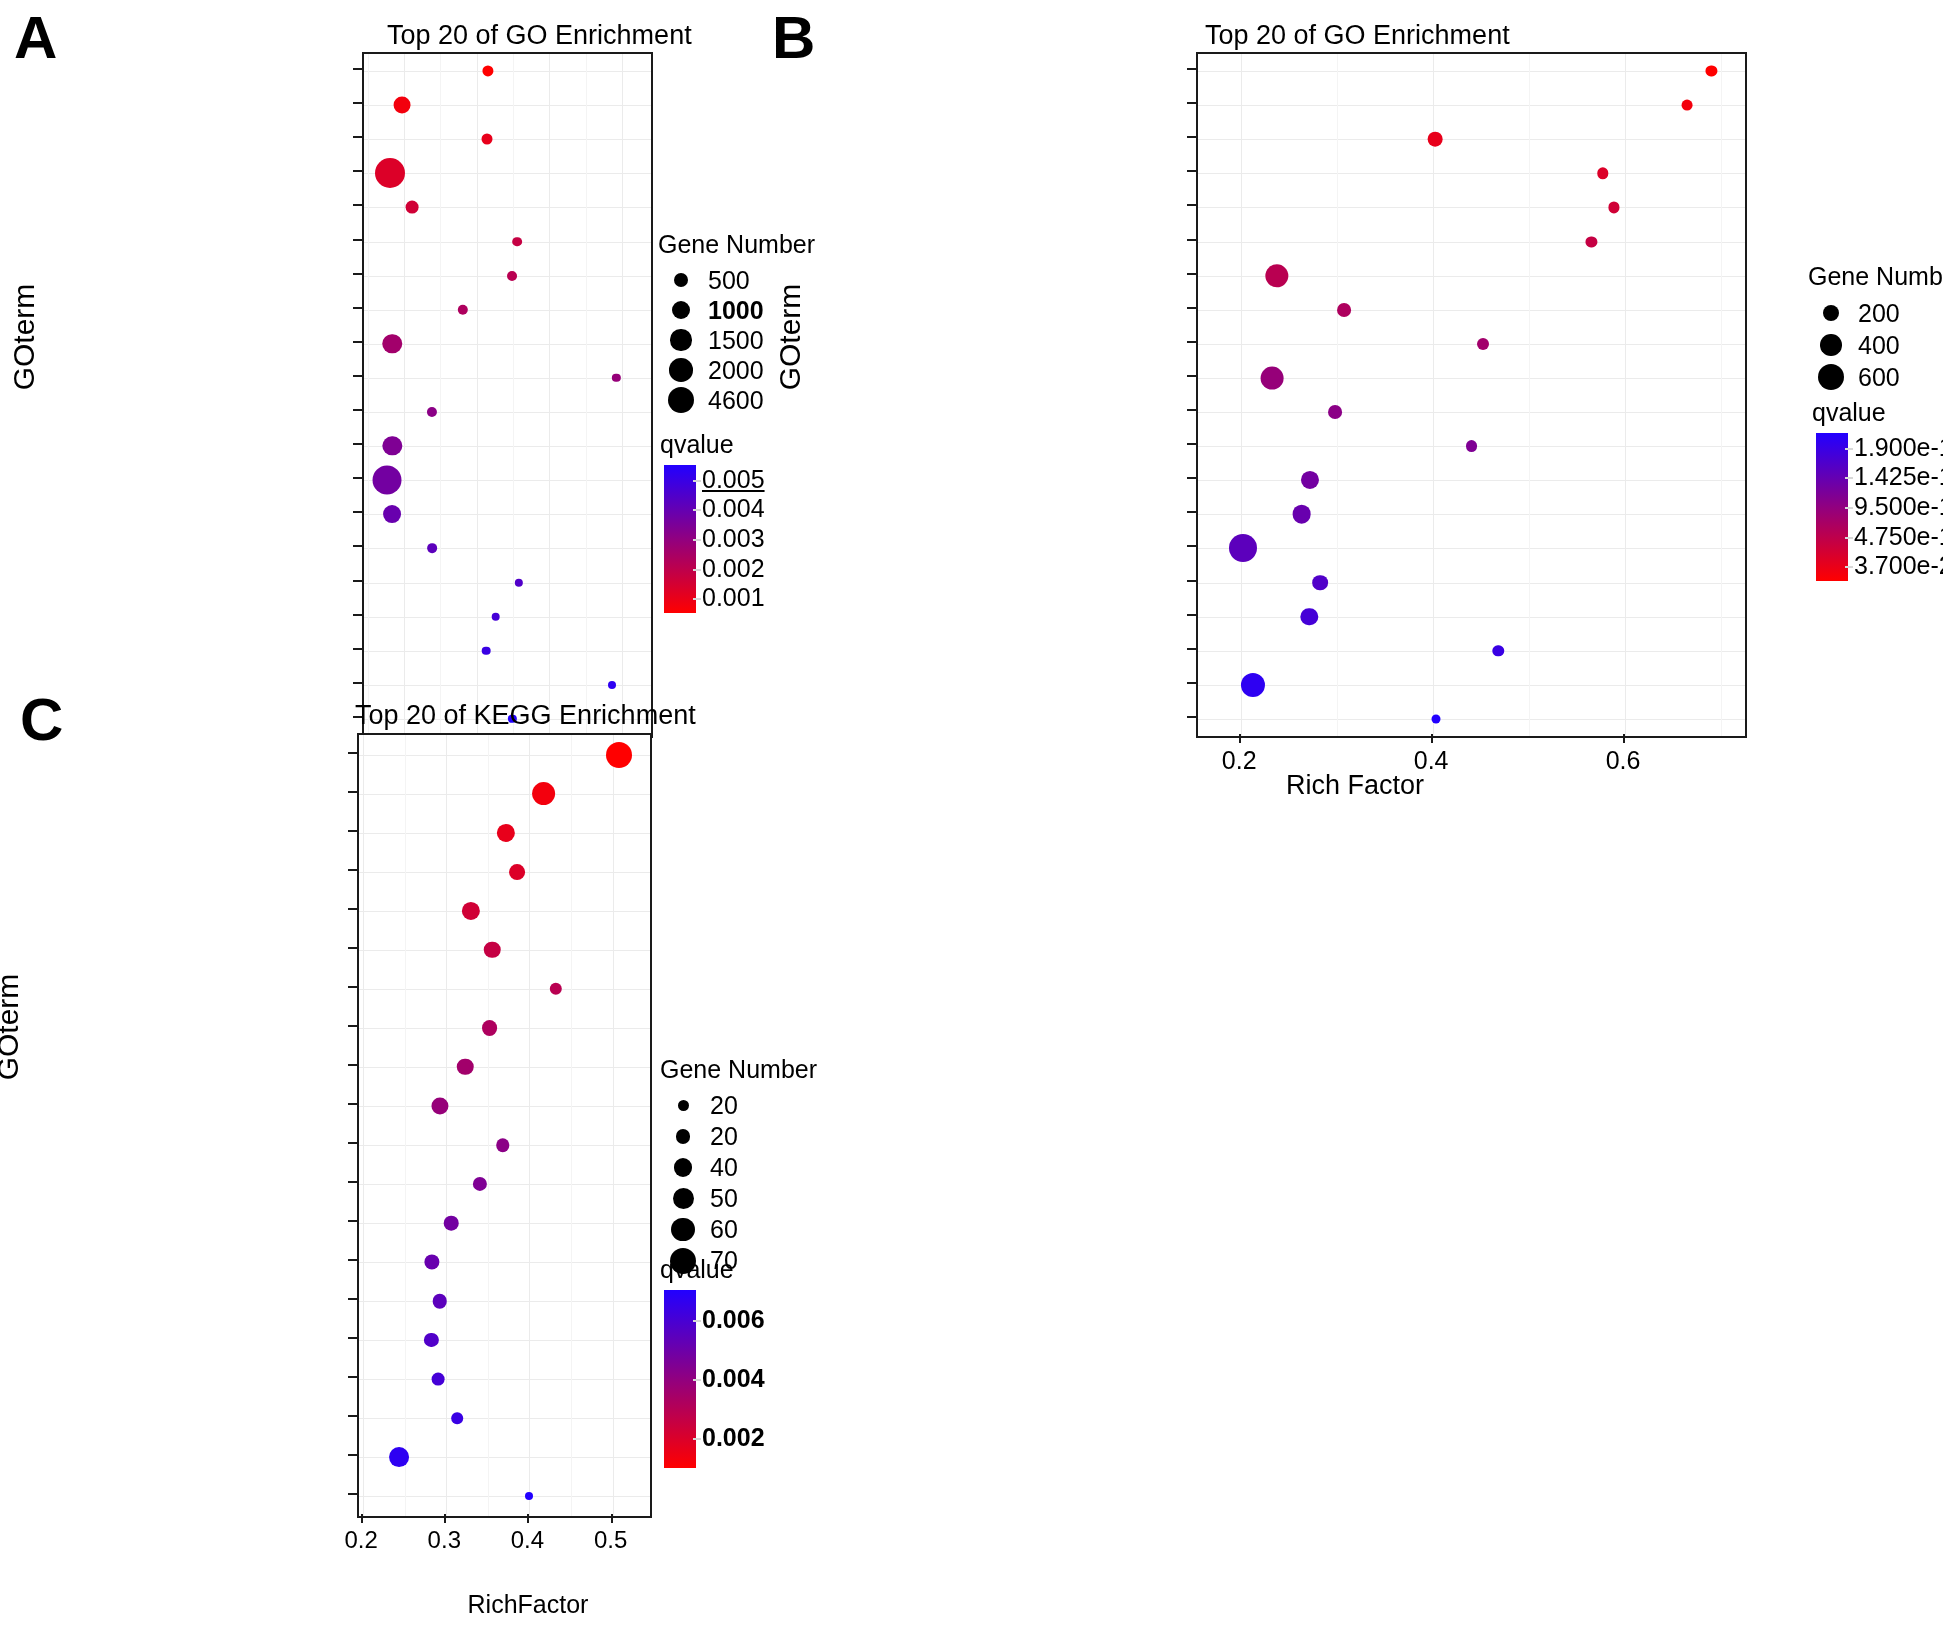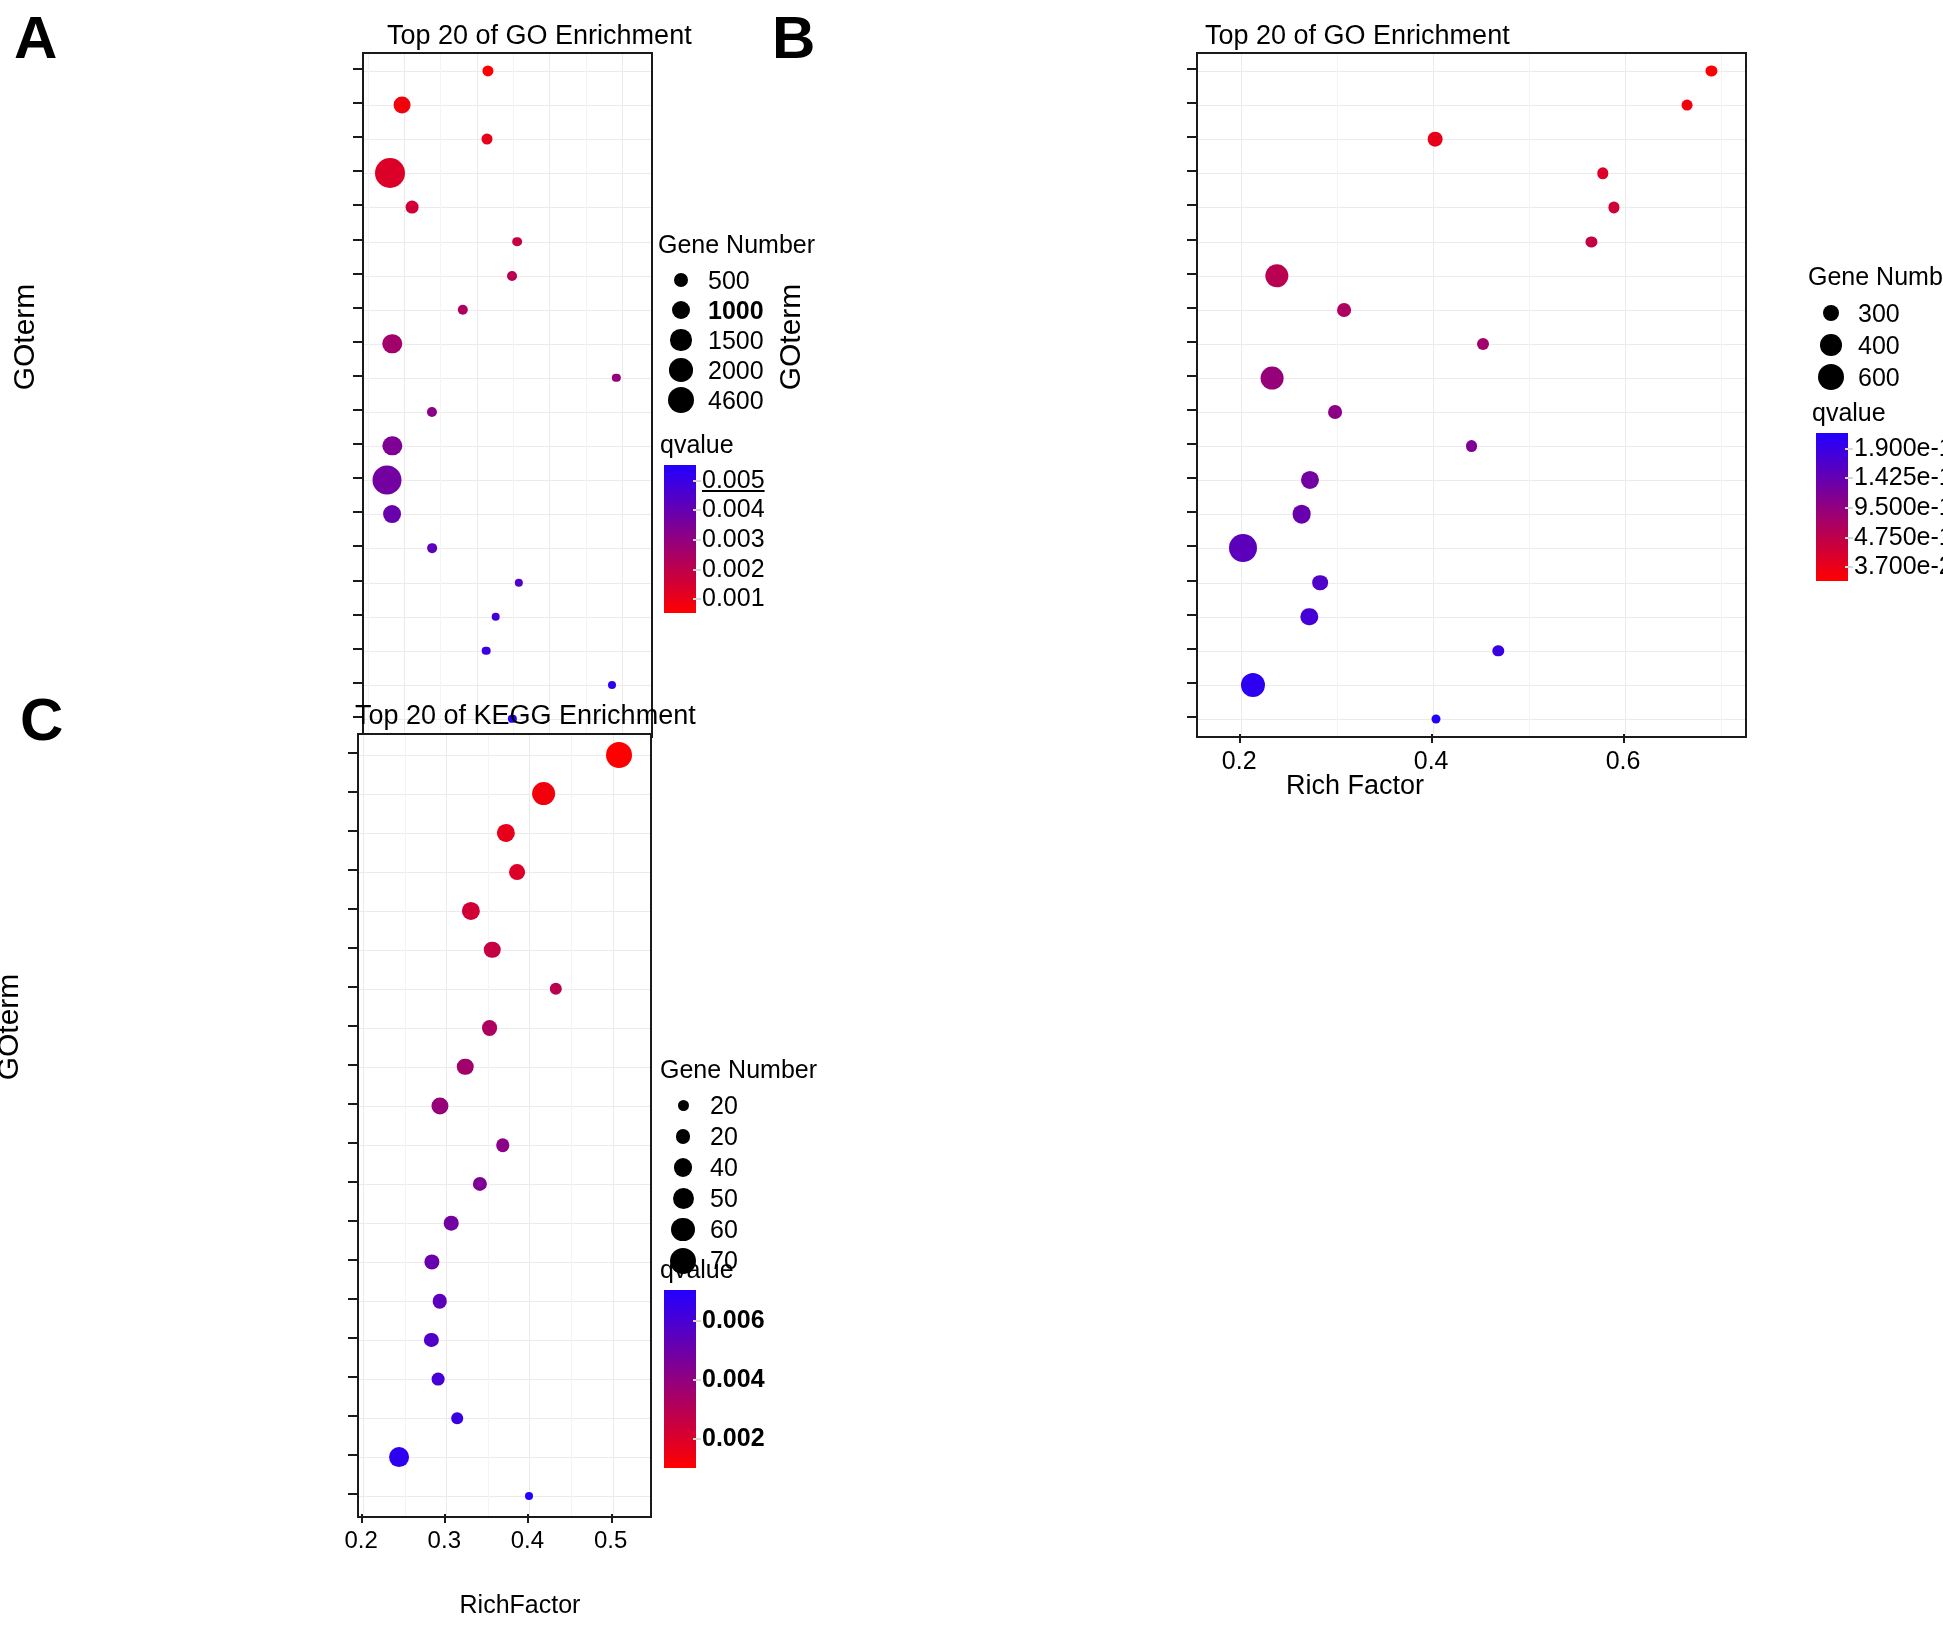--- a/index.html
+++ b/index.html
@@ -261,21 +261,21 @@
       <div class="xtickmark" style="left: 1623.04px; top: 734px;"></div>
       <div class="xtick" style="font-size: 25px; left: 1623.04px; top: 746px;">0.6</div>
     </div>
   <div class="legend" id="B-sizelegend" style="left:1808px;top:262px;">
     <div class="legend-title">Gene Number</div>
     <div id="B-sizerows">
         <div class="legend-row" style="height: 32px;">
           <div class="legend-dot-wrap">
             <span class="legend-dot" style="width: 16px; height: 16px;"></span>
           </div>
-          <span class="legend-text">300</span>
+          <span class="legend-text">200</span>
         </div>
         <div class="legend-row" style="height: 32px;">
           <div class="legend-dot-wrap">
             <span class="legend-dot" style="width: 21.6583px; height: 21.6583px;"></span>
           </div>
           <span class="legend-text">400</span>
         </div>
         <div class="legend-row" style="height: 32px;">
           <div class="legend-dot-wrap">
             <span class="legend-dot" style="width: 26px; height: 26px;"></span>
@@ -301,21 +301,21 @@
           <div class="cbar-notch" style="top: 133.2px;"></div>
         </div>
     </div>
   </div>
 </div>
 
 <div class="panel">
   <div class="panel-letter" style="left:20px;top:690px;">C</div>
   <div class="plot-title" style="left:355px;top:700px;width:340px;">Top 20 of KEGG Enrichment</div>
   <div class="ylab" style="left:-52px;top:1010px;width:120px;text-align:center;">GOterm</div>
-  <div class="axis-label" style="left:360px;top:1590px;width:320px;font-size:25px;">RichFactor</div>
+  <div class="axis-label" style="left:368px;top:1590px;width:320px;font-size:25px;">RichFactor</div>
   <div class="plotbox" id="C-box" style="left:357px;top:733px;width:295px;height:785px;">
       <div class="gridh" style="top: 19.525px;"></div>
       <div class="gridh" style="top: 58.575px;"></div>
       <div class="gridh" style="top: 97.625px;"></div>
       <div class="gridh" style="top: 136.675px;"></div>
       <div class="gridh" style="top: 175.725px;"></div>
       <div class="gridh" style="top: 214.775px;"></div>
       <div class="gridh" style="top: 253.825px;"></div>
       <div class="gridh" style="top: 292.875px;"></div>
       <div class="gridh" style="top: 331.925px;"></div>

